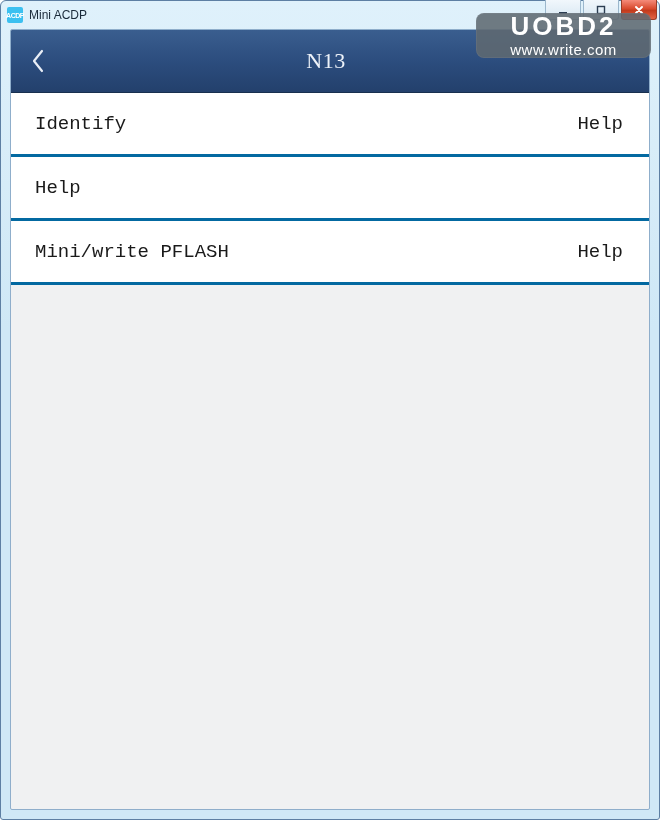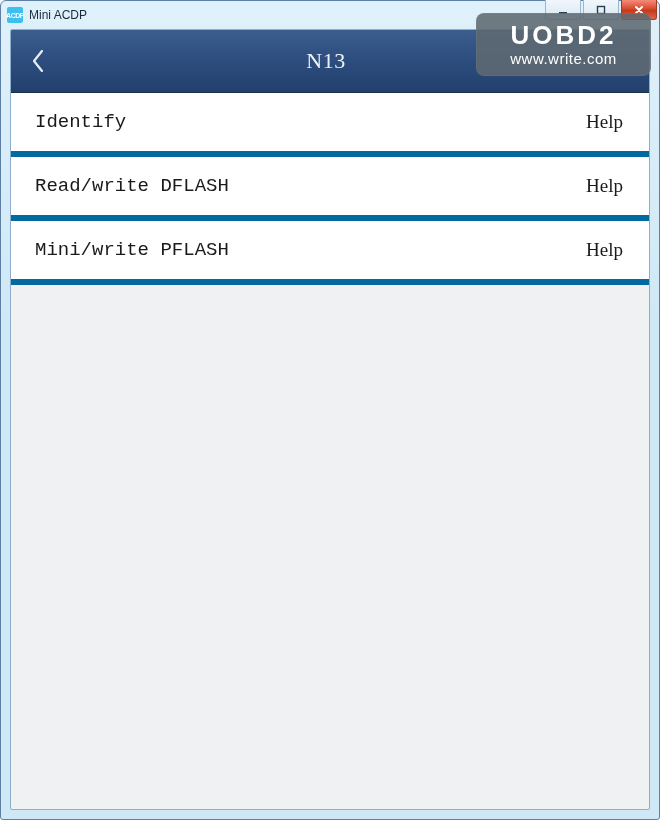--- a/index.html
+++ b/index.html
@@ -78,32 +78,32 @@
       font-size: 22px; letter-spacing: 0.5px;
       pointer-events: none;
       color: #edf2f9;
     }
 
     .list { background: #ffffff; }
     .row {
       height: 64px;
       display: flex; align-items: center; justify-content: space-between;
       padding: 0 26px 0 24px;
-      border-bottom: 6px solid #0369a1;
+      border-bottom: 3px solid #0369a1;
       cursor: pointer;
       font-family: "Consolas", "Courier New", monospace;
       font-size: 19px;
       color: #1a1a1a;
     }
-    .row .help { color: #1a1a1a; font-family: Liberation Serif, serif; cursor: pointer; }
+    .row .help { color: #1a1a1a; font-family: Liberation Mono, monospace; cursor: pointer; }
 
     .watermark {
       position: absolute;
       top: 12px; right: 8px;
-      width: 175px; height: 63px;
+      width: 175px; height: 45px;
       background: rgba(95,105,113,0.88);
       border-radius: 8px;
       color: #ffffff;
       display: flex; flex-direction: column; align-items: center; justify-content: center;
       z-index: 50;
       pointer-events: none;
       box-shadow: inset 0 0 0 1px rgba(255,255,255,0.05);
     }
     .watermark .line1 { font-family: Arial, sans-serif; font-size: 26px; font-weight: 600; letter-spacing: 3px; line-height: 1; }
     .watermark .line2 { font-family: Arial, sans-serif; font-size: 15px; letter-spacing: 0.5px; margin-top: 2px; }
@@ -150,21 +150,20 @@
       </div>
       <div class="heading">N13</div>
     </div>
 
     <div class="list">
       <div class="row">
         <span>Identify</span>
         <span class="help">Help</span>
       </div>
       <div class="row">
-        <span>Read/write DFLASH</span>
         <span class="help">Help</span>
       </div>
       <div class="row">
         <span>Mini/write PFLASH</span>
         <span class="help">Help</span>
       </div>
     </div>
 
   </div>
 </div>

